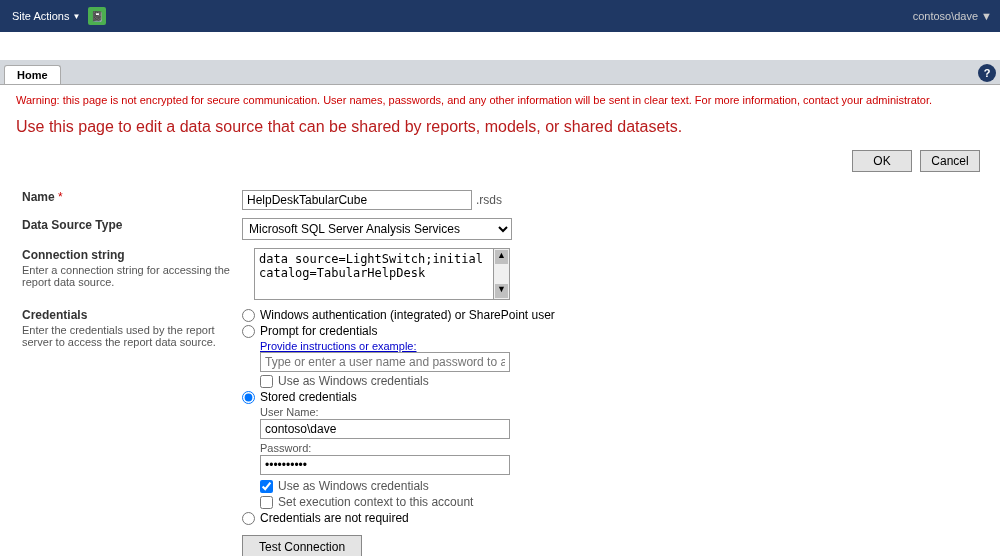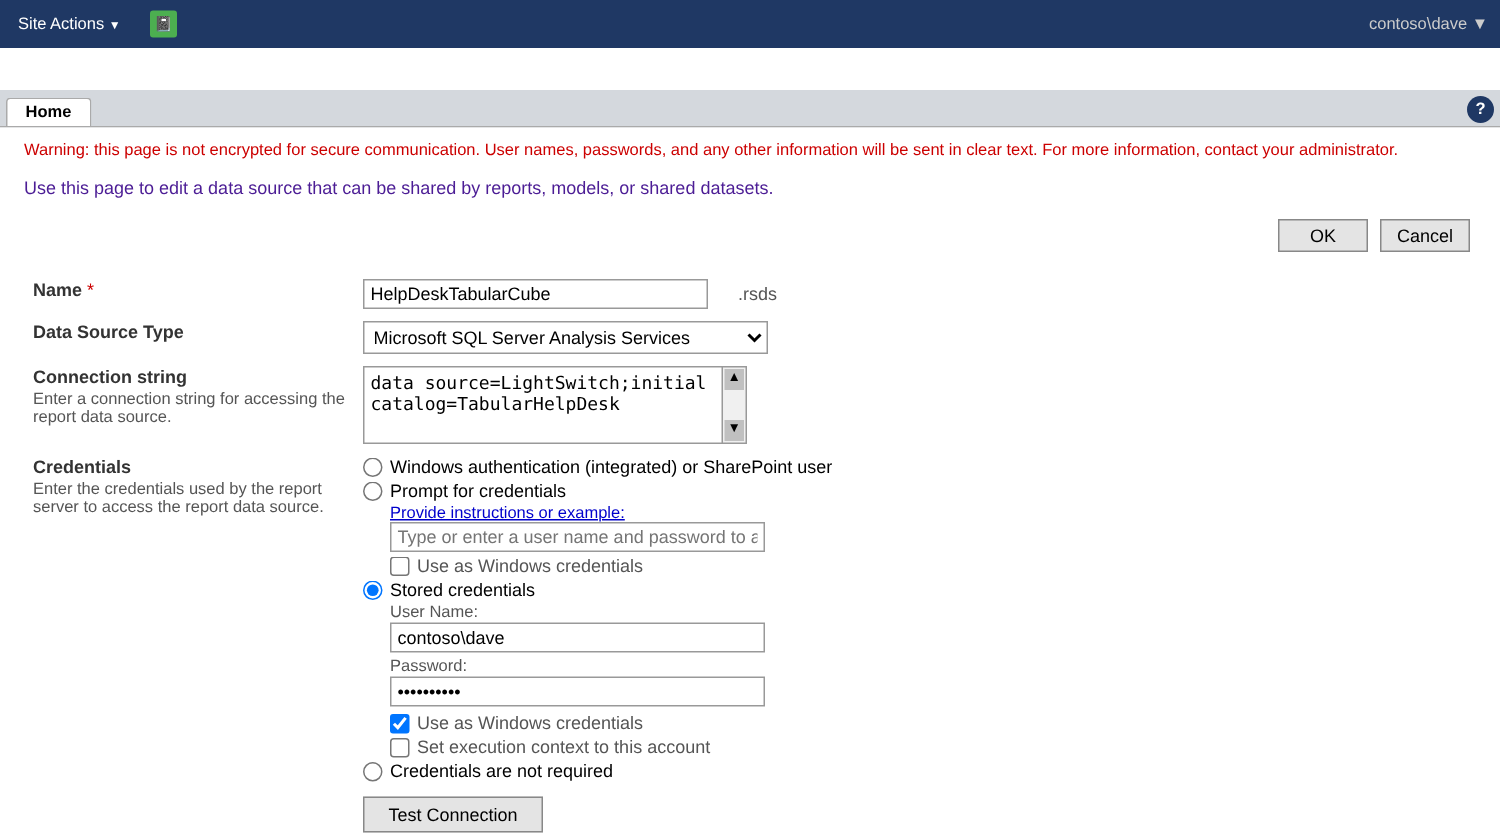--- a/index.html
+++ b/index.html
@@ -8,21 +8,21 @@
     
     .top-bar {
       background: #1f3864;
       height: 32px;
       display: flex;
       align-items: center;
       justify-content: space-between;
       padding: 0 8px;
       color: #fff;
     }
-    .top-bar-left { display: flex; align-items: center; gap: 16px; }
+    .top-bar-left { display: flex; align-items: center; gap: 4px; }
     .site-actions-btn {
       color: #fff;
       font-size: 11px;
       background: none;
       border: none;
       cursor: pointer;
       display: flex;
       align-items: center;
       gap: 3px;
       padding: 2px 4px;
@@ -74,22 +74,22 @@
     }
 
     .warning-text {
       color: #cc0000;
       font-size: 11px;
       margin-bottom: 10px;
       line-height: 1.4;
     }
 
     .page-description {
-      font-size: 12px;
-      color: #4c1d95;
+      font-size: 16px;
+      color: #b91c1c;
       margin-bottom: 14px;
     }
 
     
     .btn-row-top {
       display: flex;
       justify-content: flex-end;
       gap: 8px;
       margin-bottom: 14px;
       padding-right: 4px;
@@ -127,38 +127,39 @@
     .field-label { font-weight: bold; }
     .required-star { color: #cc0000; }
 
     
     .text-input {
       border: 1px solid #999;
       padding: 2px 4px;
       font-size: 12px;
       width: 260px;
     }
-    .name-row { display: flex; align-items: center; gap: 20px; }
+    .name-row { display: flex; align-items: center; gap: 4px; }
     .rsds-label { font-size: 12px; color: #555; }
 
     .select-input {
       border: 1px solid #999;
       padding: 2px 2px;
       font-size: 12px;
       width: 270px;
       background: #fff;
     }
 
     .connection-textarea {
       border: 1px solid #999;
       padding: 3px 4px;
       font-size: 12px;
       width: 240px;
       height: 52px;
       resize: none;
+      margin-left: 12px;
     }
     .radio-option { display: flex; align-items: center; gap: 5px; margin-bottom: 2px; }
     .radio-option input[type=radio] { margin: 0; }
 
     .credentials-sub { margin-left: 18px; font-size: 11px; color: #555; }
     .cred-label { font-size: 11px; color: #555; margin-bottom: 1px; display: block; }
 
     .cred-input {
       border: 1px solid #999;
       padding: 2px 4px;

